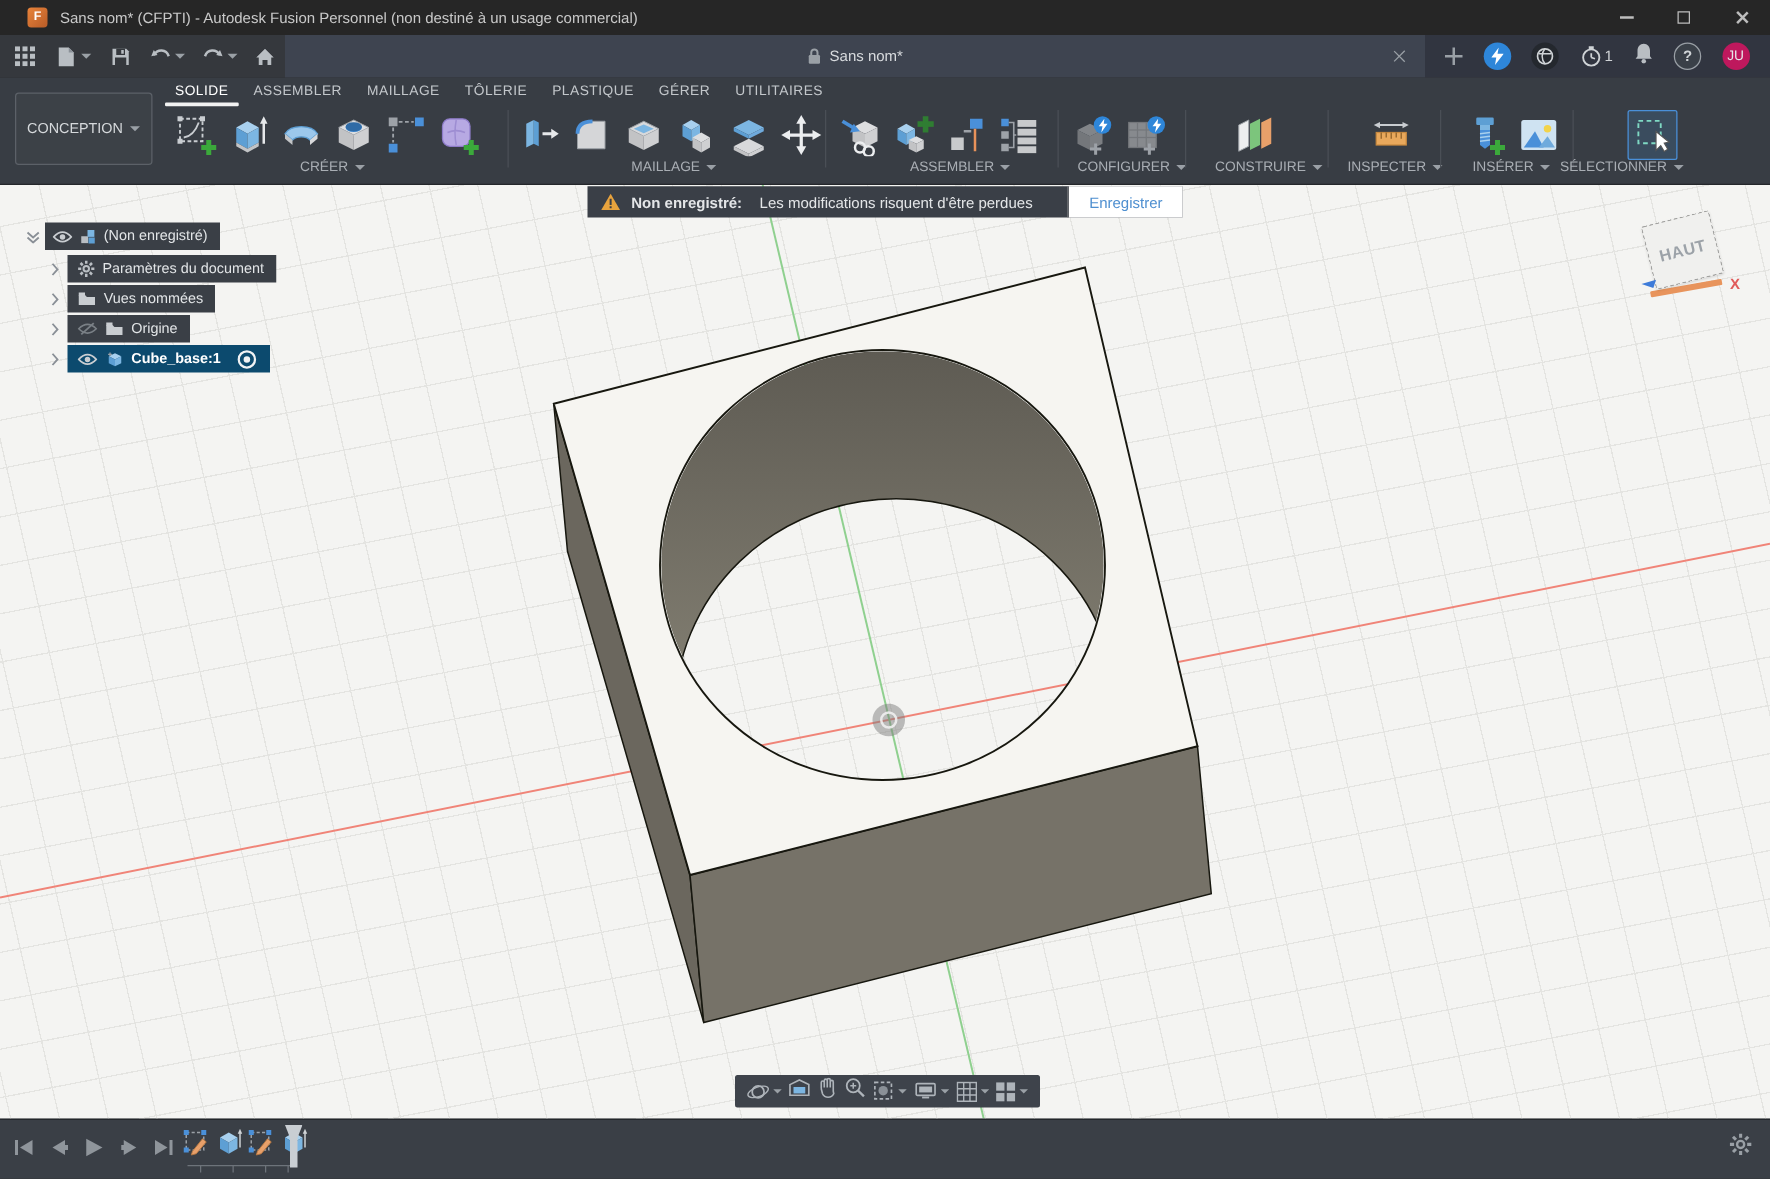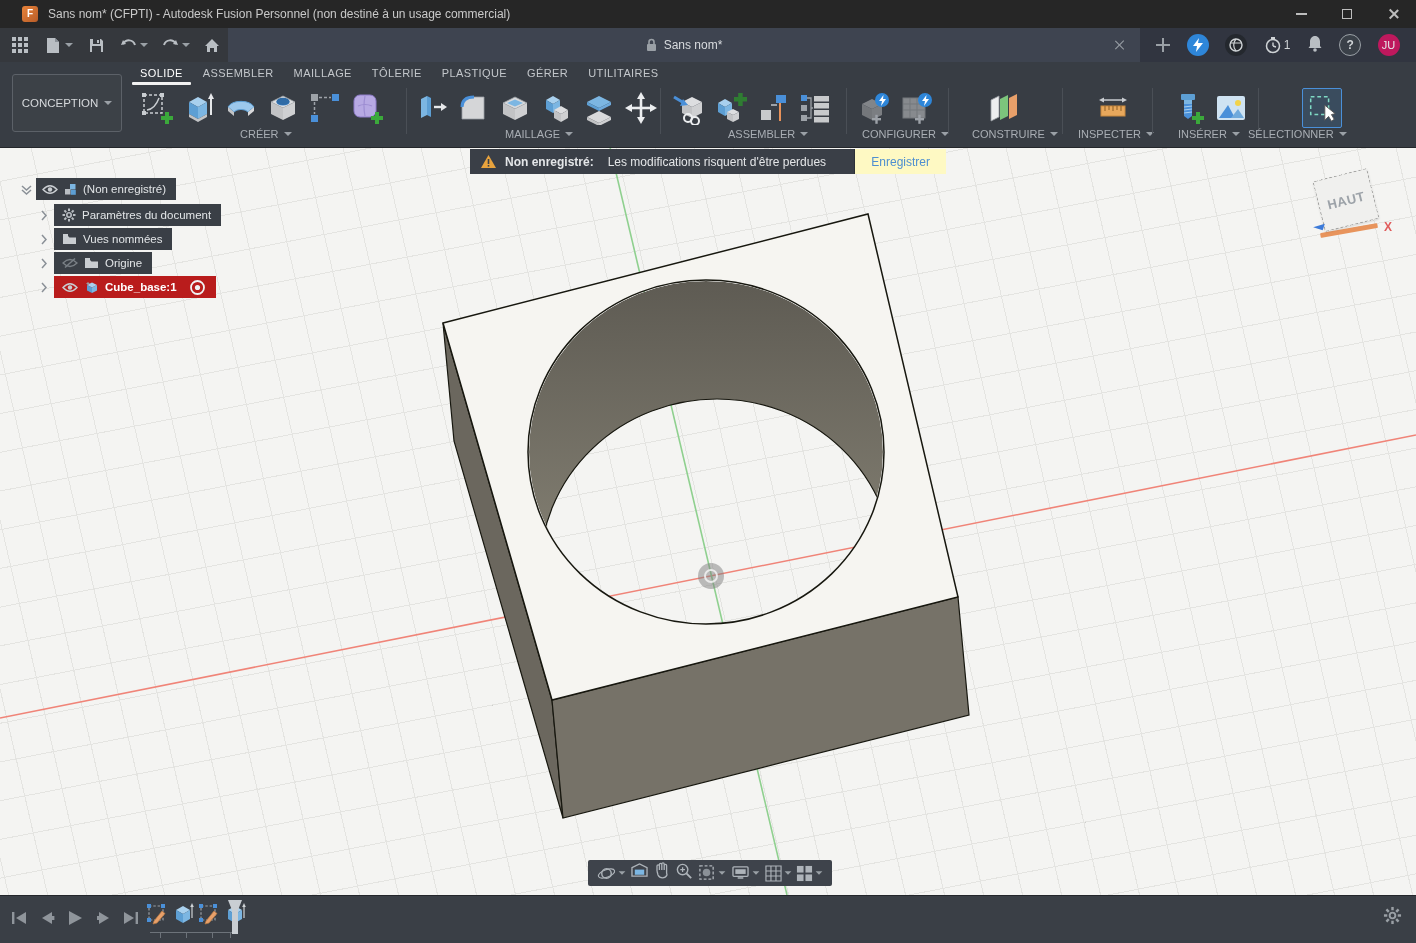--- a/index.html
+++ b/index.html
@@ -50,26 +50,26 @@
   #canvas { position:absolute; top:148px; left:0; width:1416px; height:747px; background:#F4F4F2; overflow:hidden; }
   .gridlayer { position:absolute; left:-400px; top:-400px; width:2216px; height:1547px; }
   #gridA { background-image:repeating-linear-gradient(to bottom,#e4e4e1 0 1px,transparent 1px 38px),repeating-linear-gradient(to bottom,#cdcdca 0 1px,transparent 1px 114px); transform:rotate(-11deg); }
   #gridB { background-image:repeating-linear-gradient(to right,#e4e4e1 0 1px,transparent 1px 38px),repeating-linear-gradient(to right,#cdcdca 0 1px,transparent 1px 114px); transform:rotate(-13deg); }
   #model-svg { position:absolute; left:0; top:0; }
 
   
   #nav-header { position:absolute; left:5px; top:4px; width:300px; height:22px; background:#4A4F57; display:flex; align-items:center; color:#d2d5d8; font-size:11.5px; letter-spacing:.4px; }
   .nav-row { position:absolute; left:0; height:22px; display:flex; align-items:center; }
   .chip { height:22px; background:#3A3F46; display:flex; align-items:center; gap:6px; padding:0 10px 0 6px; color:#e2e5e7; font-size:11.5px; white-space:nowrap; }
-  .chip.active { background:#b91c1c; font-weight:bold; color:#fff;text-align:right; }
+  .chip.active { background:#0c4a6e; font-weight:bold; color:#fff;text-align:right; }
   .tree-chev { width:12px; display:flex; justify-content:center; margin-right:4px; }
 
   
   #banner { position:absolute; left:470px; top:1px; width:476px; height:25px; background:#3A3F47; display:flex; align-items:center; font-size:12px; color:#e4e6e8; }
-  #banner-action { margin-left:auto; height:100%; display:flex; align-items:center; padding:0 16px; background:#fef9c3; border-left:1px solid #2d3137; color:#4E8FD0; }
+  #banner-action { margin-left:auto; height:100%; display:flex; align-items:center; padding:0 16px; background:#ffffff; border-left:1px solid #2d3137; color:#4E8FD0; }
 
   
   #viewcube { position:absolute; left:1312px; top:22px; width:76px; height:76px; }
   #vc-face { position:absolute; left:6px; top:4px; width:56px; height:52px; background:#F0F0EE; border:1.5px dashed #a2a2a0; border-radius:2px; transform:rotate(-14deg); display:flex; align-items:center; justify-content:center; color:#9CA2A8; font-weight:bold; font-size:13px; letter-spacing:.5px; box-shadow:0 1px 2px rgba(0,0,0,.12); }
   #vc-edge { position:absolute; left:8px; top:58px; width:58px; height:5px; background:#E8945C; transform:rotate(-10deg); border-radius:1px; }
   #vc-x { position:absolute; left:72px; top:50px; color:#E05B5B; font-size:12px; font-weight:bold; }
   #vc-z { position:absolute; left:2px; top:52px; width:0; height:0; border-top:7px solid transparent; border-right:10px solid #3D7BD9; transform:rotate(18deg); }
 
   
   #comments-bar { position:absolute; left:12px; top:714px; width:293px; height:26px; background:#3E434B; display:flex; align-items:center; color:#c6cacd; font-size:11.5px; letter-spacing:.4px; }

